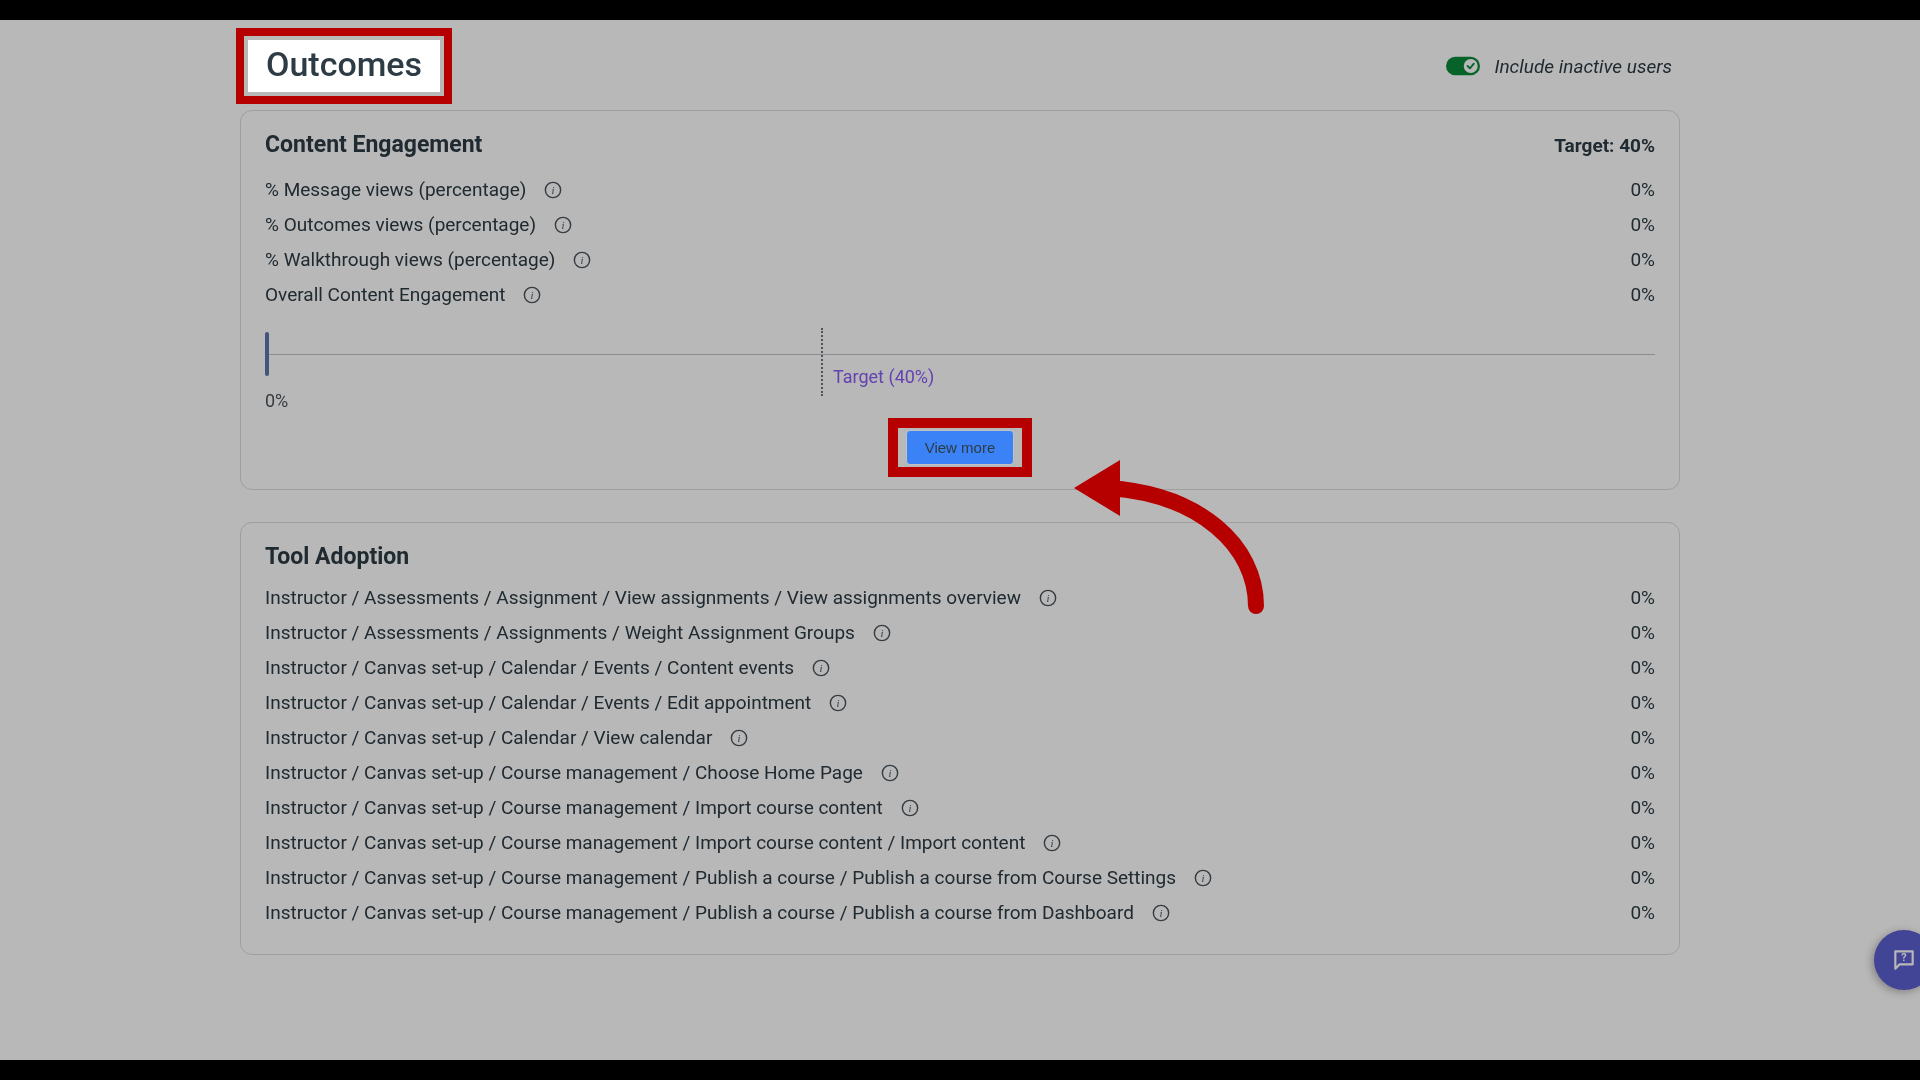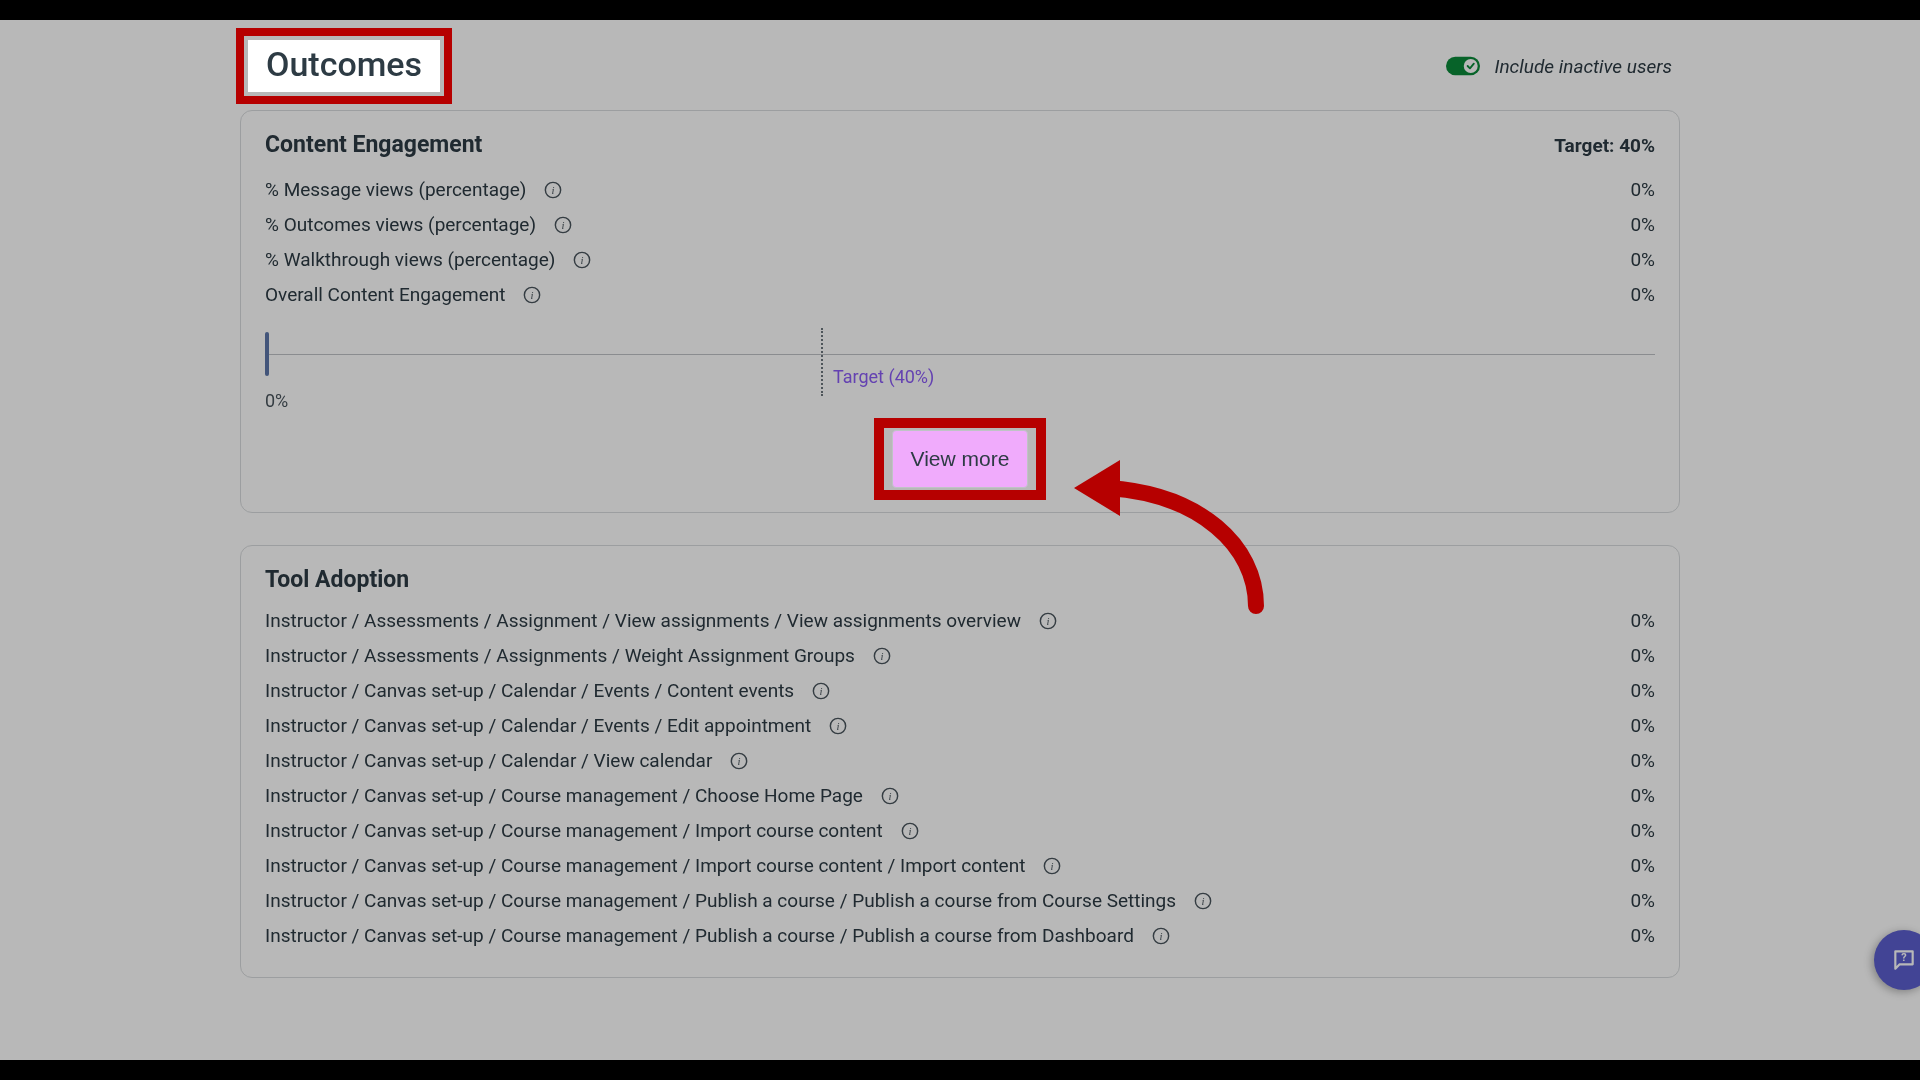--- a/index.html
+++ b/index.html
@@ -43,21 +43,21 @@
   .progress-bar { position: relative; height: 56px; }
   .progress-track { position: absolute; top: 28px; left: 0; right: 0; height: 1px; background: #bfc3c6; }
   .progress-zero { position: absolute; top: 6px; left: 0; width: 4px; height: 44px; background: #5d77aa; border-radius: 2px; }
   .progress-target-line { position: absolute; top: 2px; bottom: -14px; left: 40%; border-left: 2px dotted #6d767d; }
   .progress-target-label { position: absolute; top: 4px; left: calc(40% + 12px); font-size: 18px; color: #8b5cf6; margin-top: 36px; }
   .progress-zero-label { position: absolute; top: 64px; left: 0; font-size: 18px; color: #4a555d; }
 
   .view-more-row { margin-top: 48px; display:flex; justify-content:center; }
   .view-more-wrap { position: relative; display: inline-block; z-index: 60; }
   .view-more-hi { position: absolute; inset: -12px -18px; border: 10px solid #b60000; z-index: 60; }
-  .view-more-btn { position: relative; z-index: 61; background: #f0abfc; border: 1px solid #bfc3c6; border-radius: 4px; padding: 16px 18px; font-size: 21px; color: #2d3b44; cursor: pointer; }
+  .view-more-btn { position: relative; z-index: 61; background: #3b82f6; border: 1px solid #bfc3c6; border-radius: 4px; padding: 8px 18px; font-size: 15px; color: #2d3b44; cursor: pointer; }
 
   .arrow { position: absolute; top: 454px; left: 1060px; width: 220px; height: 160px; z-index: 60; pointer-events: none; }
 
   .help-fab { position: absolute; right: -14px; top: 930px; width: 60px; height: 60px; border-radius: 50%; background: #5c5fcf; box-shadow: -2px 2px 8px rgba(0,0,0,0.3); display:flex; align-items:center; justify-content:center; z-index: 40; }
   .help-fab svg { width: 26px; height: 26px; }
 </style>
 </head>
 <body>
 
 <div class="letterbox top"></div>

